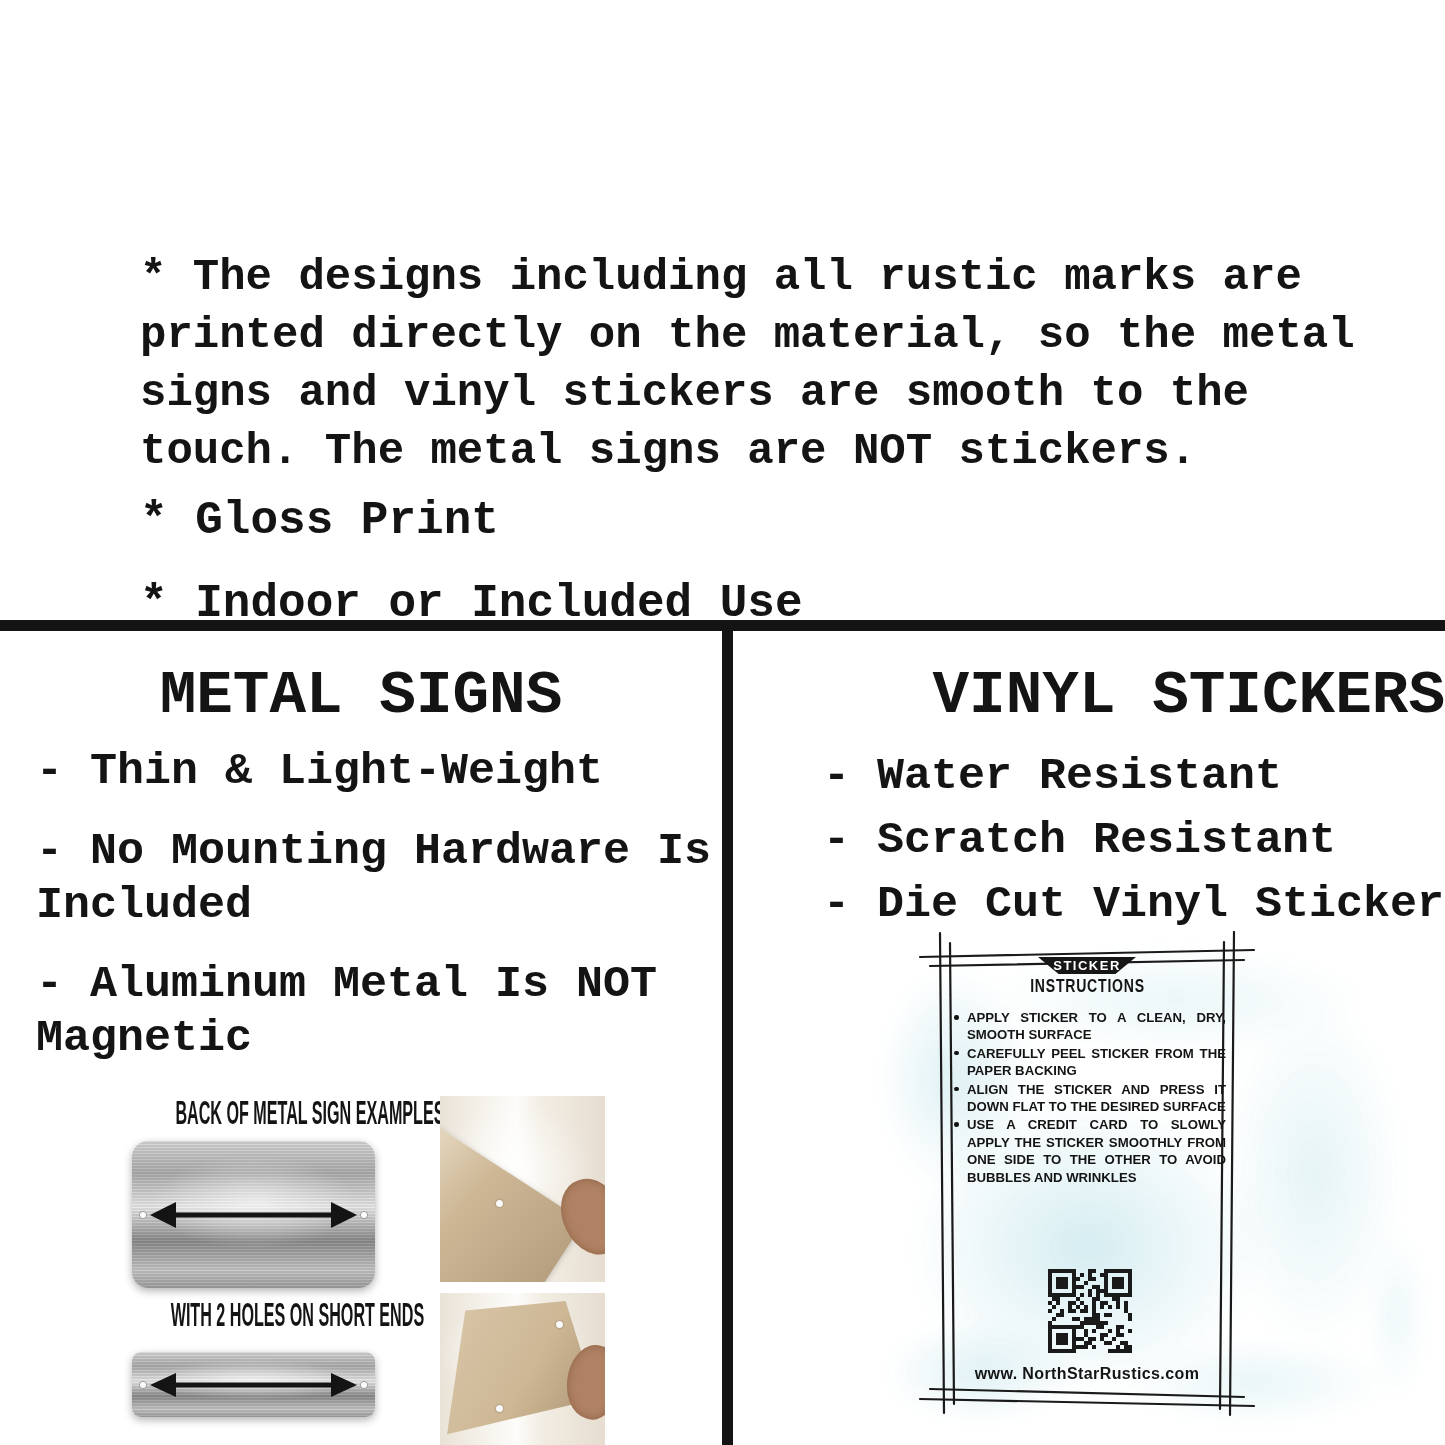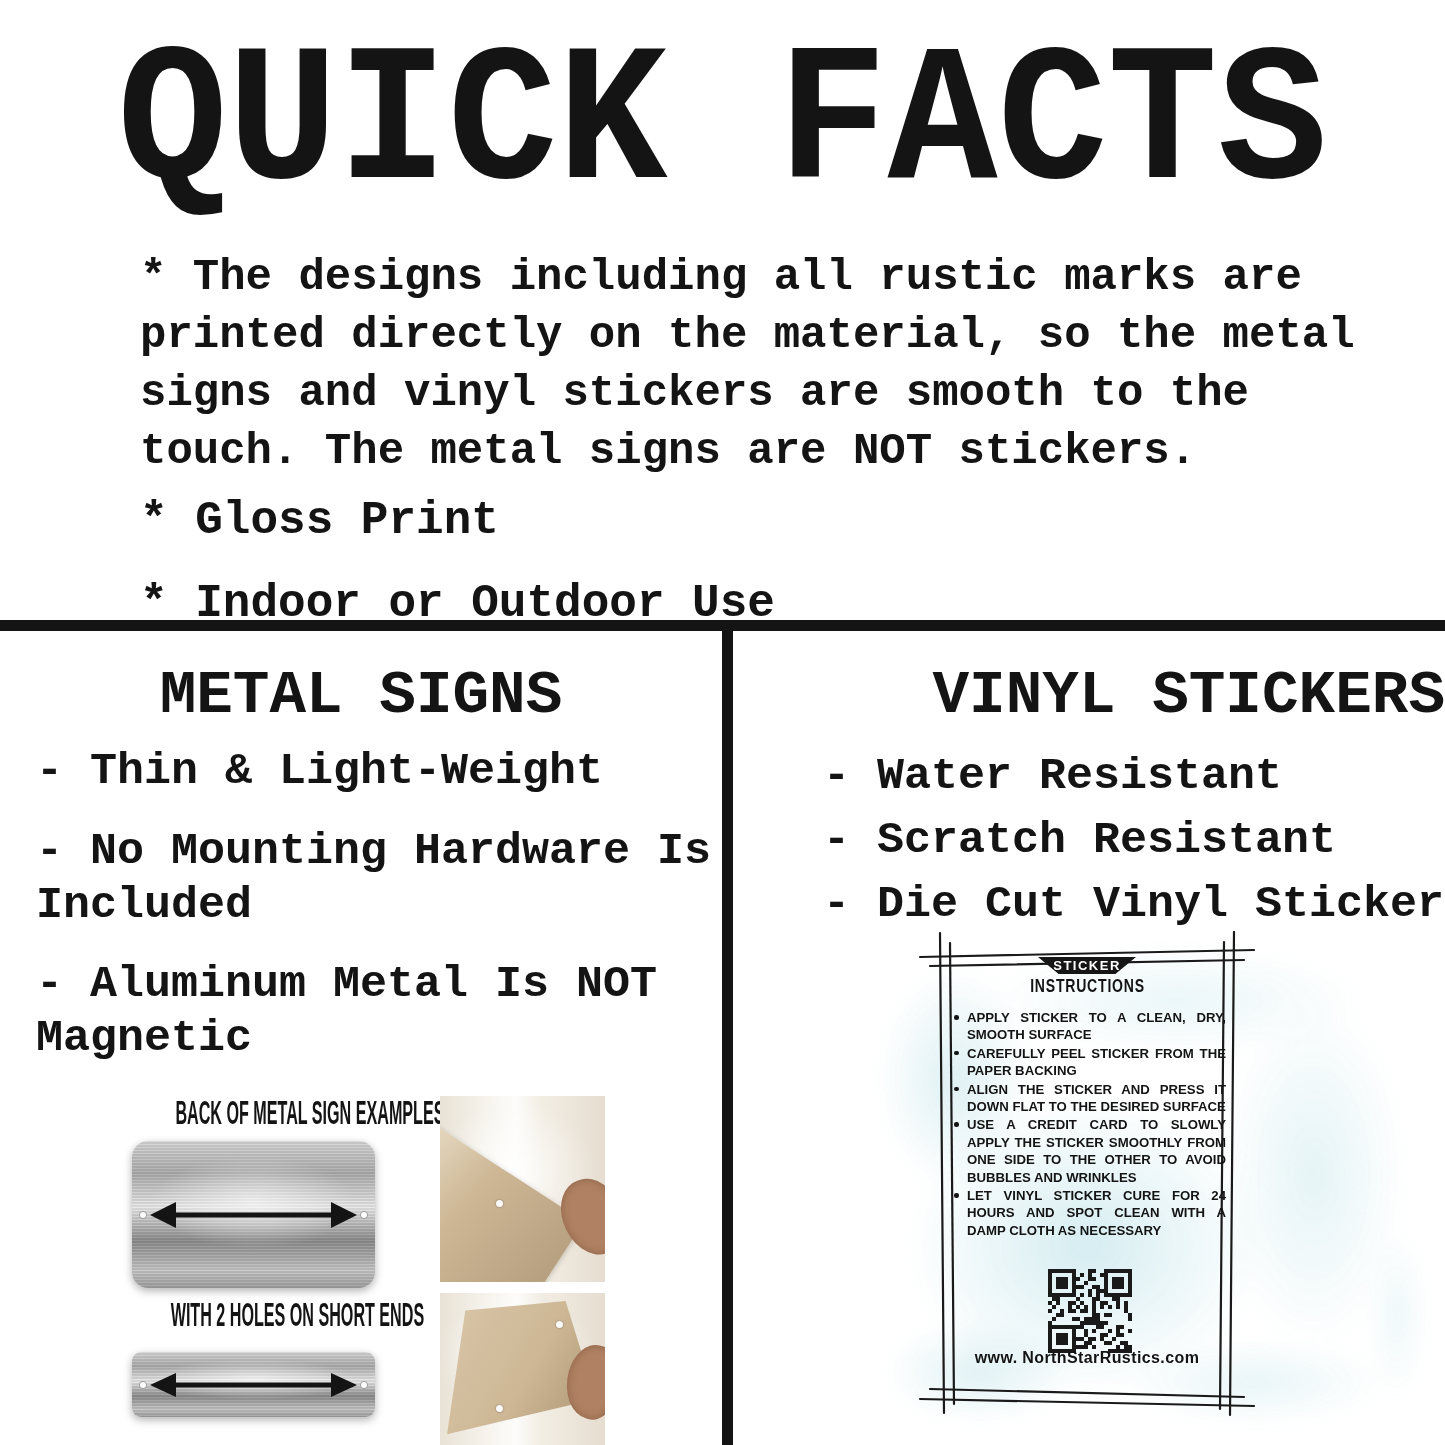--- a/index.html
+++ b/index.html
@@ -93,40 +93,37 @@
     display:flex; align-items:center; justify-content:center; }
   .card-h { position:absolute; top:35px; left:0; width:100%; text-align:center;
     font-weight:700; font-size:18px; letter-spacing:1px; white-space:nowrap; }
   .card-h span { display:inline-block; transform:scaleX(.78); }
   .steps { position:absolute; top:68px; left:24px; width:274px; margin:0; padding:0;
     font-weight:700; font-size:13.2px; line-height:17.4px; text-align:justify; }
   .steps li { list-style:none; position:relative; padding-left:15px; margin:0 0 1px 0; }
   .steps li::before { content:""; position:absolute; left:2px; top:6px; width:4.5px; height:4.5px;
     border-radius:50%; background:var(--ink,#141414); }
   .qr-box { position:absolute; left:120px; top:328px; width:84px; height:84px; }
-  .site { position:absolute; top:408px; left:0; width:100%; text-align:center;
+  .site { position:absolute; top:424px; left:0; width:100%; text-align:center;
     font-weight:700; font-size:16px; letter-spacing:.4px; white-space:nowrap; }
 </style>
 </head>
 <body>
 
 <div class="page">
 
-  <div class="title-wrap tw">
-    <span>QUICK FACTS</span>
-  </div>
 
   <div class="para">
     <div>* The designs including all rustic marks are</div>
     <div>printed directly on the material, so the metal</div>
     <div>signs and vinyl stickers are smooth to the</div>
     <div>touch. The metal signs are NOT stickers.</div>
   </div>
   <div class="fact fact-gloss">* Gloss Print</div>
-  <div class="fact fact-outdoor">* Indoor or Outdoor Use</div>
+  <div class="fact fact-outdoor">* Indoor or Included Use</div>
 
   <div class="hr-div"></div>
   <div class="vr-div"></div>
 
   <div class="col-heading h-metal">METAL SIGNS</div>
   <div class="mb mb1">- Thin &amp; Light-Weight</div>
   <div class="mb mb2">
     <div>- No Mounting Hardware Is</div>
     <div>Included</div>
   </div>
@@ -199,21 +196,20 @@
     </svg>
     <div class="banner">STICKER</div>
     <div class="card-h">
       <span>INSTRUCTIONS</span>
     </div>
     <ul class="steps">
       <li>APPLY STICKER TO A CLEAN, DRY, SMOOTH SURFACE</li>
       <li>CAREFULLY PEEL STICKER FROM THE PAPER BACKING</li>
       <li>ALIGN THE STICKER AND PRESS IT DOWN FLAT TO THE DESIRED SURFACE</li>
       <li>USE A CREDIT CARD TO SLOWLY APPLY THE STICKER SMOOTHLY FROM ONE SIDE TO THE OTHER TO AVOID BUBBLES AND WRINKLES</li>
-      <li>LET VINYL STICKER CURE FOR 24 HOURS AND SPOT CLEAN WITH A DAMP CLOTH AS NECESSARY</li>
     </ul>
     <div class="qr-box"><svg width="84" height="84" viewBox="0 0 84 84" shape-rendering="crispEdges">
           <rect x="0" y="0" width="4" height="4" fill="#1a1a1a"></rect>
           <rect x="4" y="0" width="4" height="4" fill="#1a1a1a"></rect>
           <rect x="8" y="0" width="4" height="4" fill="#1a1a1a"></rect>
           <rect x="12" y="0" width="4" height="4" fill="#1a1a1a"></rect>
           <rect x="16" y="0" width="4" height="4" fill="#1a1a1a"></rect>
           <rect x="20" y="0" width="4" height="4" fill="#1a1a1a"></rect>
           <rect x="24" y="0" width="4" height="4" fill="#1a1a1a"></rect>
           <rect x="40" y="0" width="4" height="4" fill="#1a1a1a"></rect>

